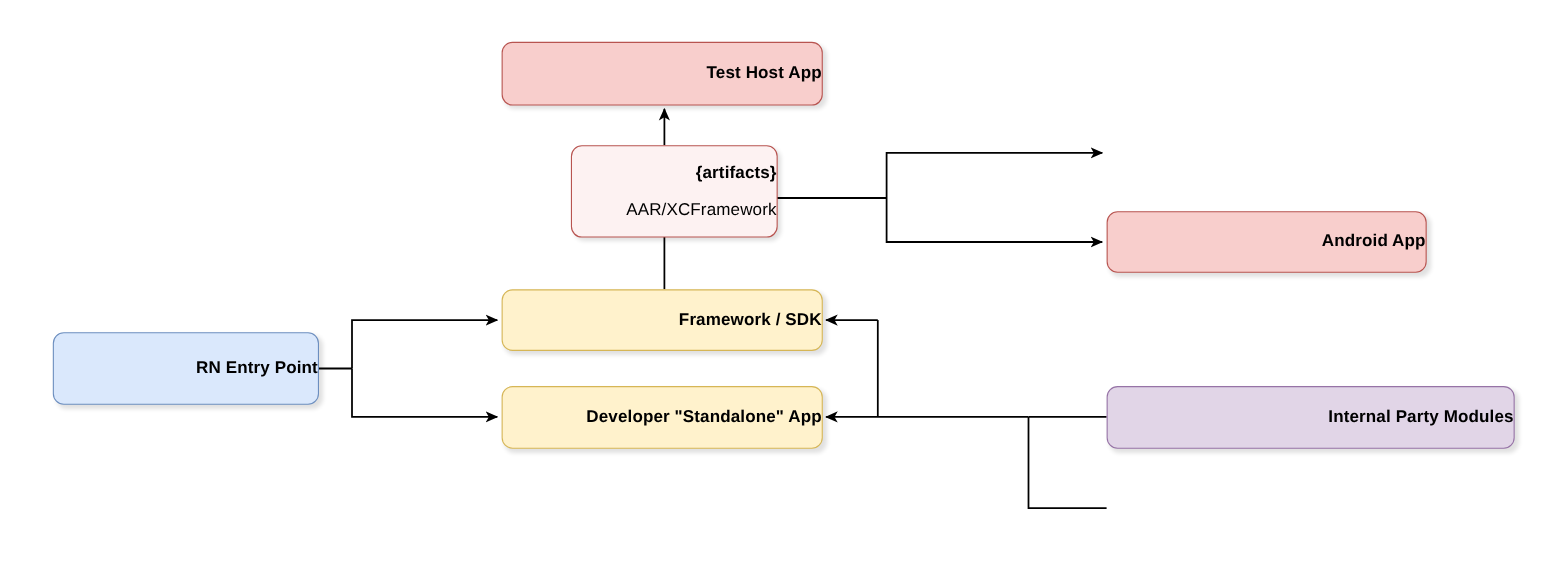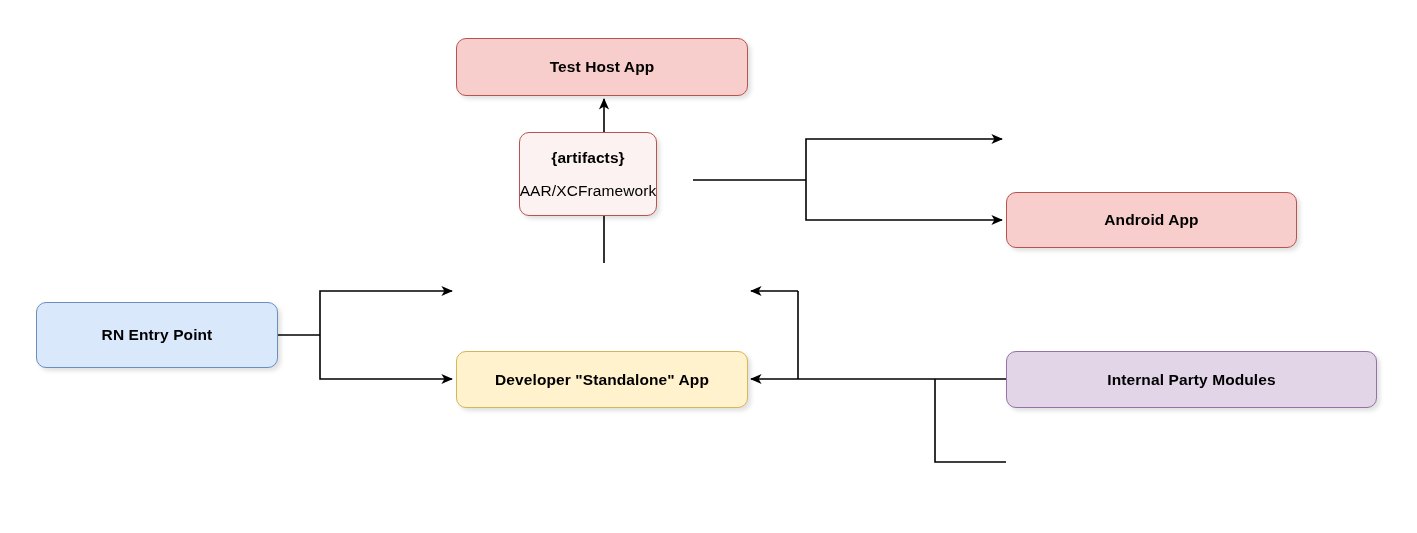--- a/index.html
+++ b/index.html
@@ -26,34 +26,34 @@
     height: 533px;
     pointer-events: none;
   }
   .node {
     position: absolute;
     box-sizing: border-box;
     border-radius: 10px;
     border: 1.4px solid #b85450;
     display: flex;
     flex-direction: column;
-    align-items: center;
+    align-items: flex-end;
     justify-content: center;
     text-align: center;
     box-shadow: 3px 3px 4px rgba(0,0,0,0.12);
     font-size: 15.5px;
     font-weight: bold;
     color: #000000;
     letter-spacing: 0.1px;
     line-height: 1.25;
   }
   .node.pink   { background: #f8cecc; border-color: #b85450; }
   .node.blush  { background: #fdf2f2; border-color: #b85450; }
   .node.yellow { background: #fff2cc; border-color: #d6b656; }
-  .node.blue   { background: #dae8fc; border-color: #6c8ebf; }
+  .node.blue   { background: #dae8fc; border-color: #6c8ebf; margin-left: 12px; }
   .node.purple { background: #e1d5e7; border-color: #9673a6; }
 
   .node .sub {
     font-weight: normal;
     font-size: 15.5px;
     margin-top: 13px;
   }
 </style>
 </head>
 <body>
@@ -86,34 +86,37 @@
       <path d="M 935 379 L 751 379" marker-end="url(#arrow)"></path>
       <path d="M 798 379 L 798 291"></path>
       <path d="M 798 291 L 751 291" marker-end="url(#arrow)"></path>
     </g>
   </svg>
 
   <div class="node pink" style="left:456px; top:38px; width:292px; height:58px;">
     <span>Test Host App</span>
   </div>
 
-  <div class="node blush" style="left:519px; top:132px; width:138px; height:84px;">
+  <div class="node blush" style="left:519px; top:132px; width:188px; height:84px;">
     <span>{artifacts}</span>
     <span class="sub">AAR/XCFramework</span>
   </div>
 
 
   <div class="node pink" style="left:1006px; top:192px; width:291px; height:56px;">
     <span>Android App</span>
   </div>
 
   <div class="node blue" style="left:36px; top:302px; width:242px; height:66px;">
     <span>RN Entry Point</span>
   </div>
 
+  <div class="node yellow" style="left:456px; top:263px; width:292px; height:56px;">
+    <span>Framework / SDK</span>
+  </div>
 
   <div class="node yellow" style="left:456px; top:351px; width:292px; height:57px;">
     <span>Developer "Standalone" App</span>
   </div>
 
   <div class="node purple" style="left:1006px; top:351px; width:371px; height:57px;">
     <span>Internal Party Modules</span>
   </div>
 
 

